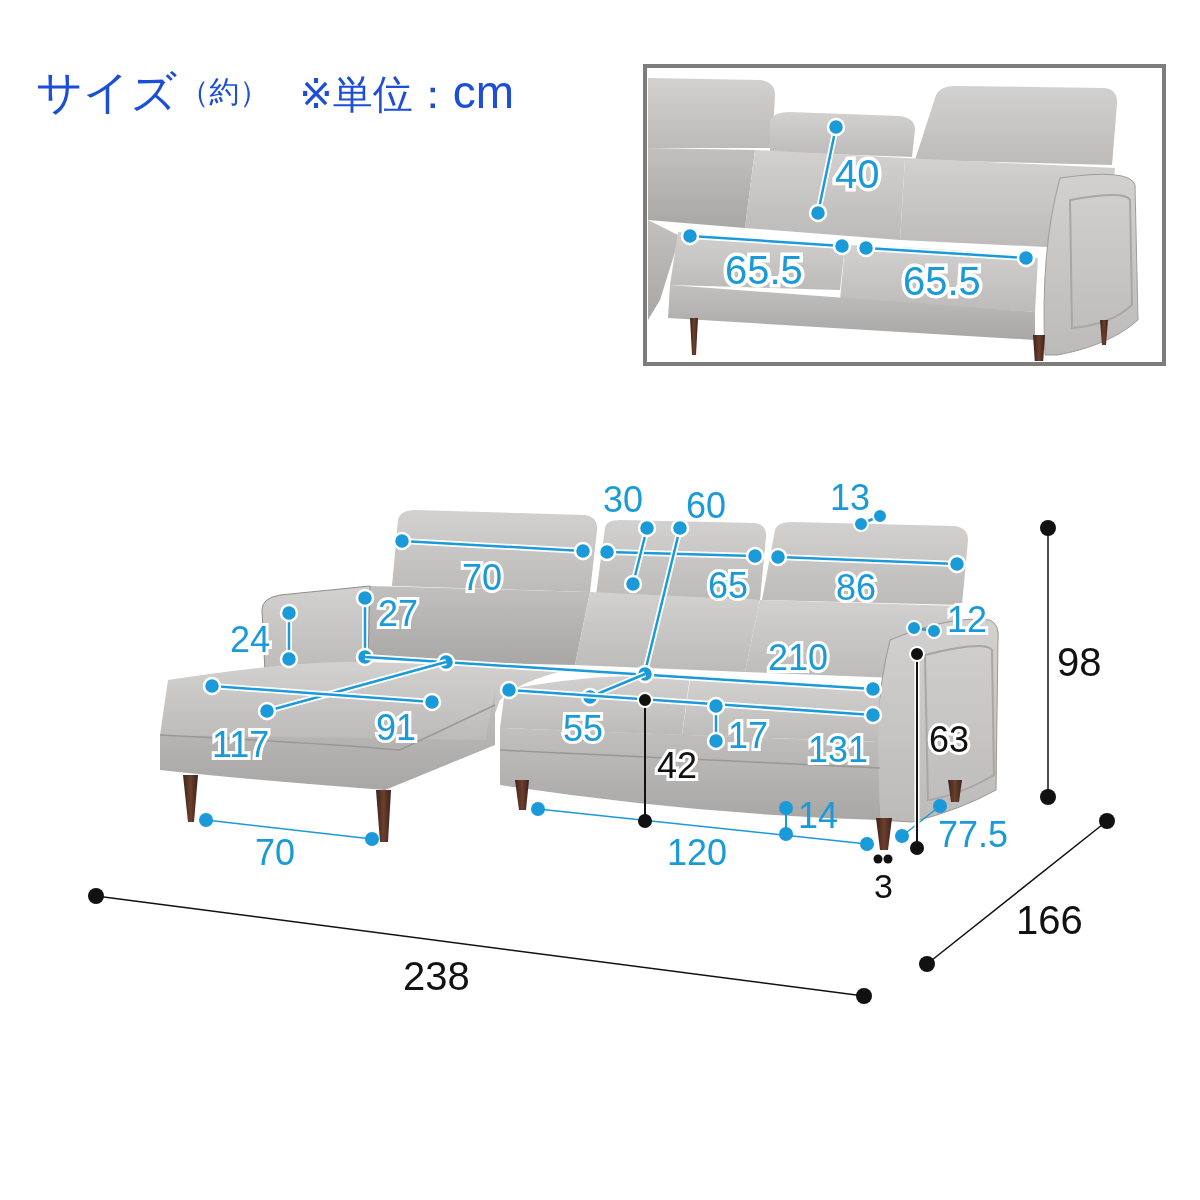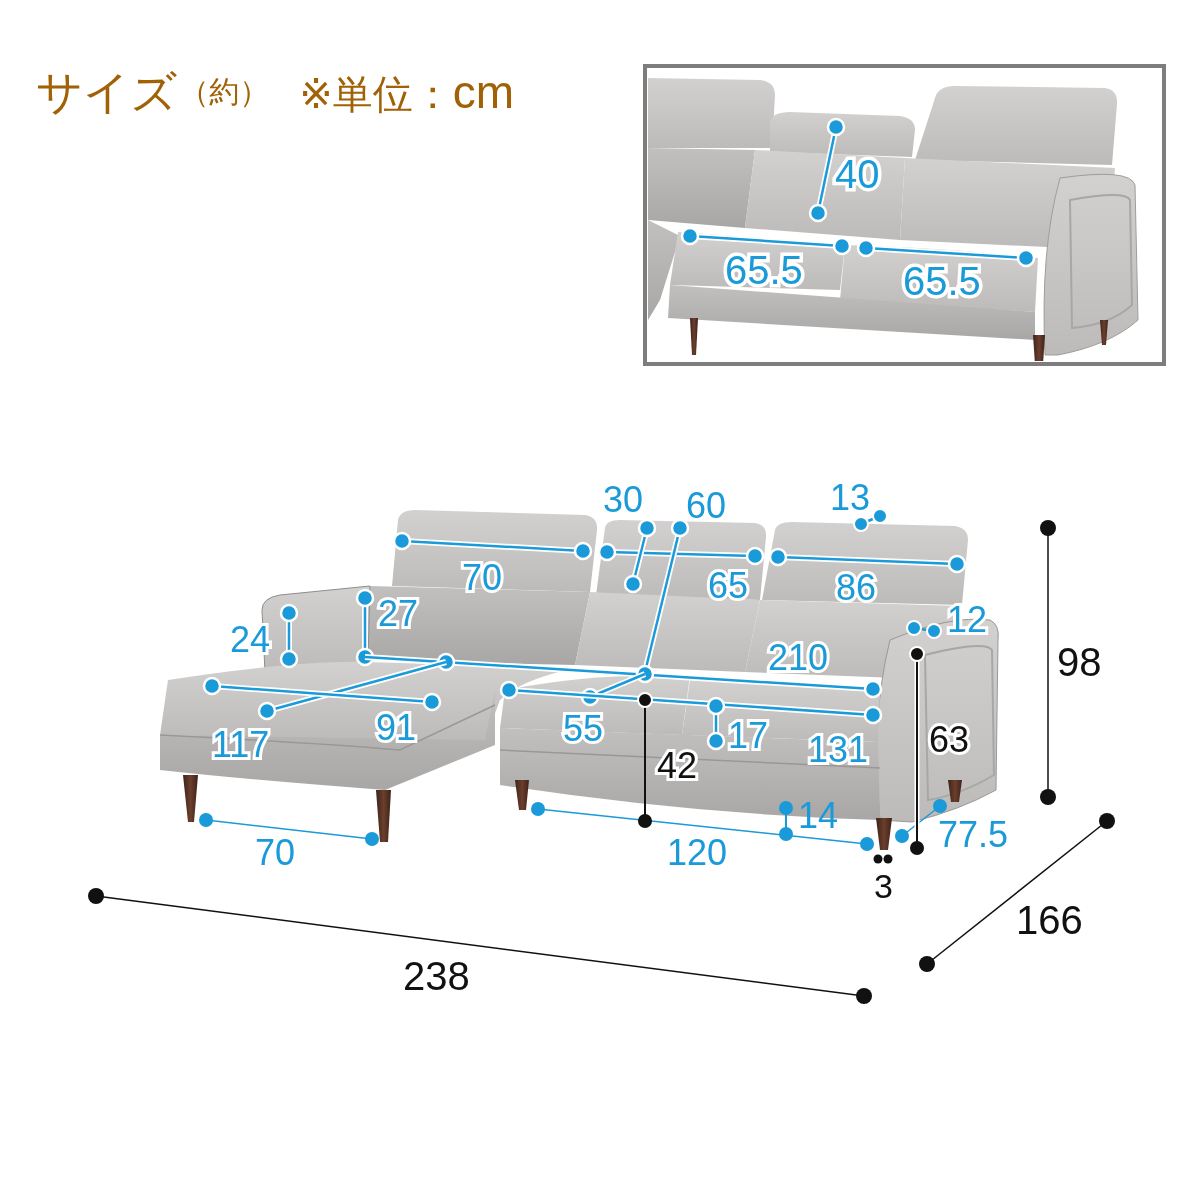--- a/index.html
+++ b/index.html
@@ -1,18 +1,18 @@
 <!DOCTYPE html>
 <html><head>
 <meta charset="utf-8">
 <style>
   html, body { margin: 0; padding: 0; background: #ffffff; }
   body { width: 1200px; height: 1200px; position: relative; overflow: hidden;
          font-family: "Liberation Sans", "DejaVu Sans", sans-serif; }
-  .title { position: absolute; left: 36px; top: 62px; font-size: 46px; color: #a16207; white-space: nowrap; }
+  .title { position: absolute; left: 36px; top: 62px; font-size: 46px; color: #1d4ed8; white-space: nowrap; }
   .title .paren { font-size: 30px; vertical-align: 6px; margin: 0 2px; }
   .title .unit { font-size: 40px; margin-left: 28px; }
   .title .unit-value { font-size: 46px; }
   svg { position: absolute; left: 0; top: 0; }
   .lbl-blue { fill: #1a9ad8; stroke: #ffffff; stroke-width: 6px; paint-order: stroke; font-size: 36px; font-family: "Liberation Sans", "DejaVu Sans", sans-serif; }
   .lbl-blue-plain { fill: #1a9ad8; font-size: 36px; font-family: "Liberation Sans", "DejaVu Sans", sans-serif; }
   .lbl-black { fill: #111; stroke: #ffffff; stroke-width: 6px; paint-order: stroke; font-size: 36px; font-family: "Liberation Sans", "DejaVu Sans", sans-serif; }
   .lbl-black-plain { fill: #111; font-size: 40px; font-family: "Liberation Sans", "DejaVu Sans", sans-serif; }
   .inset-lbl { fill: #1a9ad8; stroke: #ffffff; stroke-width: 7px; paint-order: stroke; font-size: 40px; font-family: "Liberation Sans", "DejaVu Sans", sans-serif; }
 </style>

